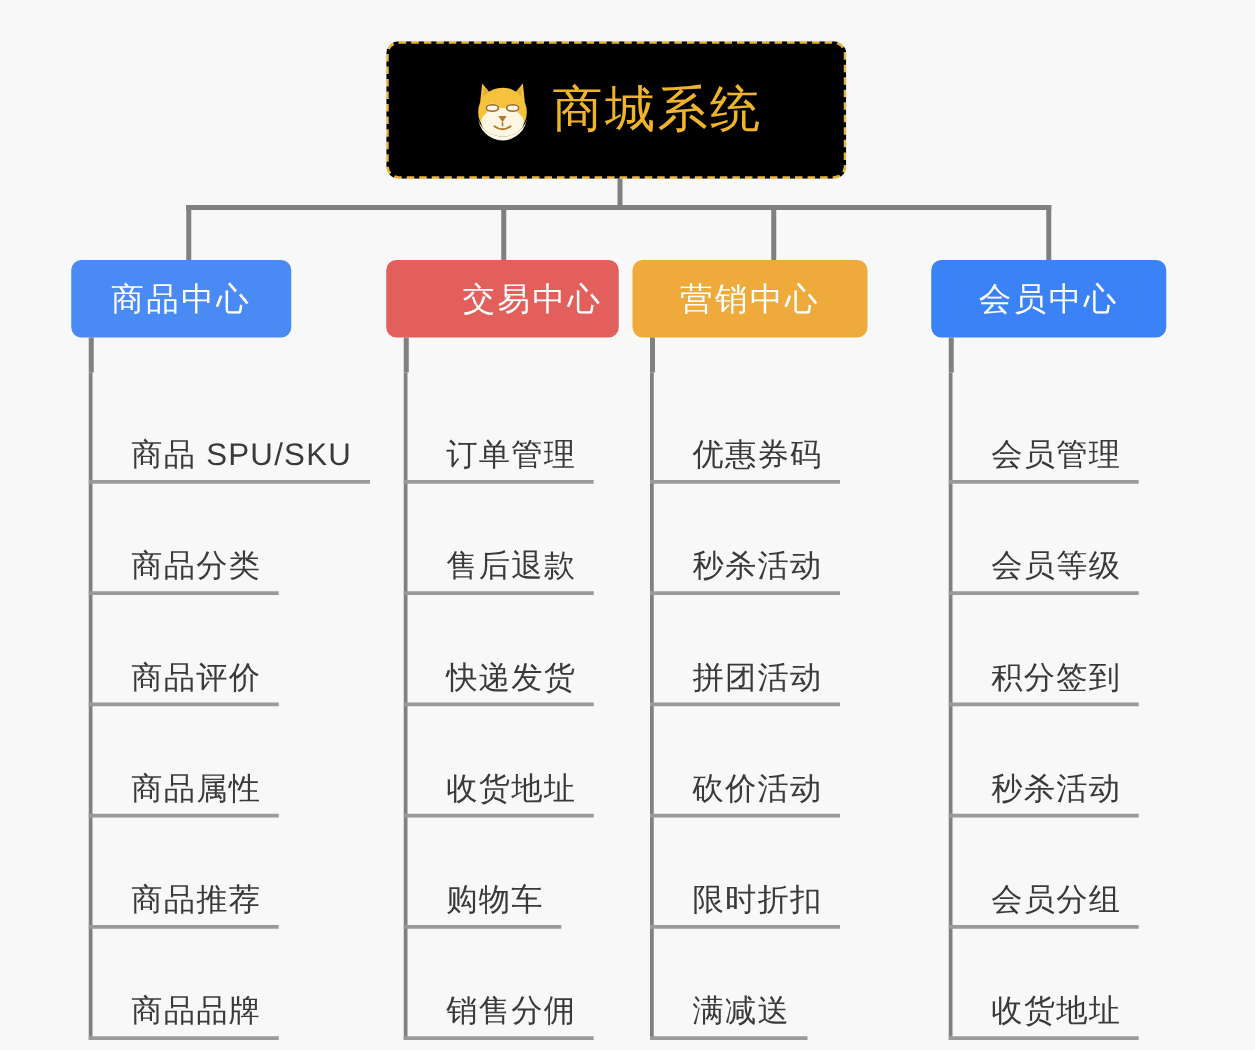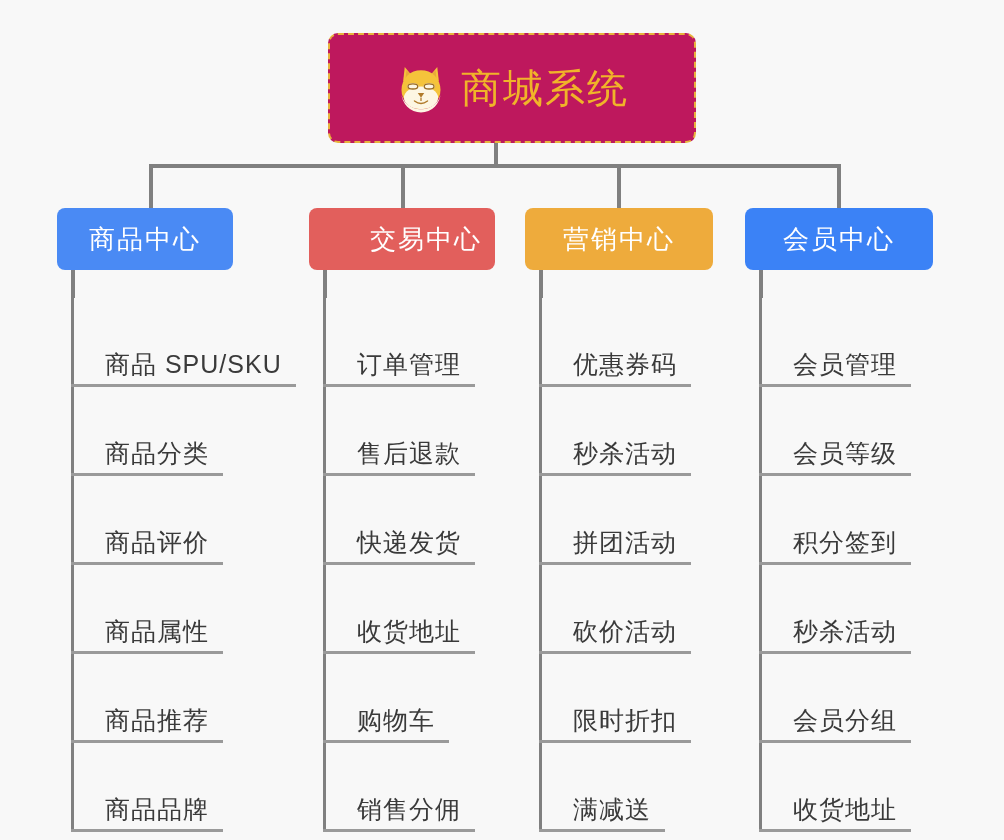--- a/index.html
+++ b/index.html
@@ -16,26 +16,26 @@
 
   #canvas {
     position: relative;
     width: 1004px;
     height: 840px;
   }
 
   
   .root-node {
     position: absolute;
-    left: 328px;
+    left: 309px;
     top: 33px;
     width: 368px;
     height: 110px;
     box-sizing: border-box;
-    background: #be185d;
+    background: #000000;
     border: 2px dashed #e8b33c;
     border-radius: 10px;
     display: flex;
     align-items: center;
     justify-content: center;
     gap: 14px;
   }
   .root-title {
     font-size: 40px;
     color: #f0b429;
@@ -63,21 +63,21 @@
   .conn-drop-3 { left: 617px; }
   .conn-drop-4 { left: 837px; }
 
   
   .column {
     position: absolute;
     top: 208px;
   }
   .col-1 { left: 57px;  }
   .col-2 { left: 309px; }
-  .col-3 { left: 525px; }
+  .col-3 { left: 506px; }
   .col-4 { left: 745px; }
 
   .cat-header {
     box-sizing: border-box;
     height: 62px;
     border-radius: 8px;
     display: flex;
     align-items: center;
     justify-content: center;
     color: #ffffff;

